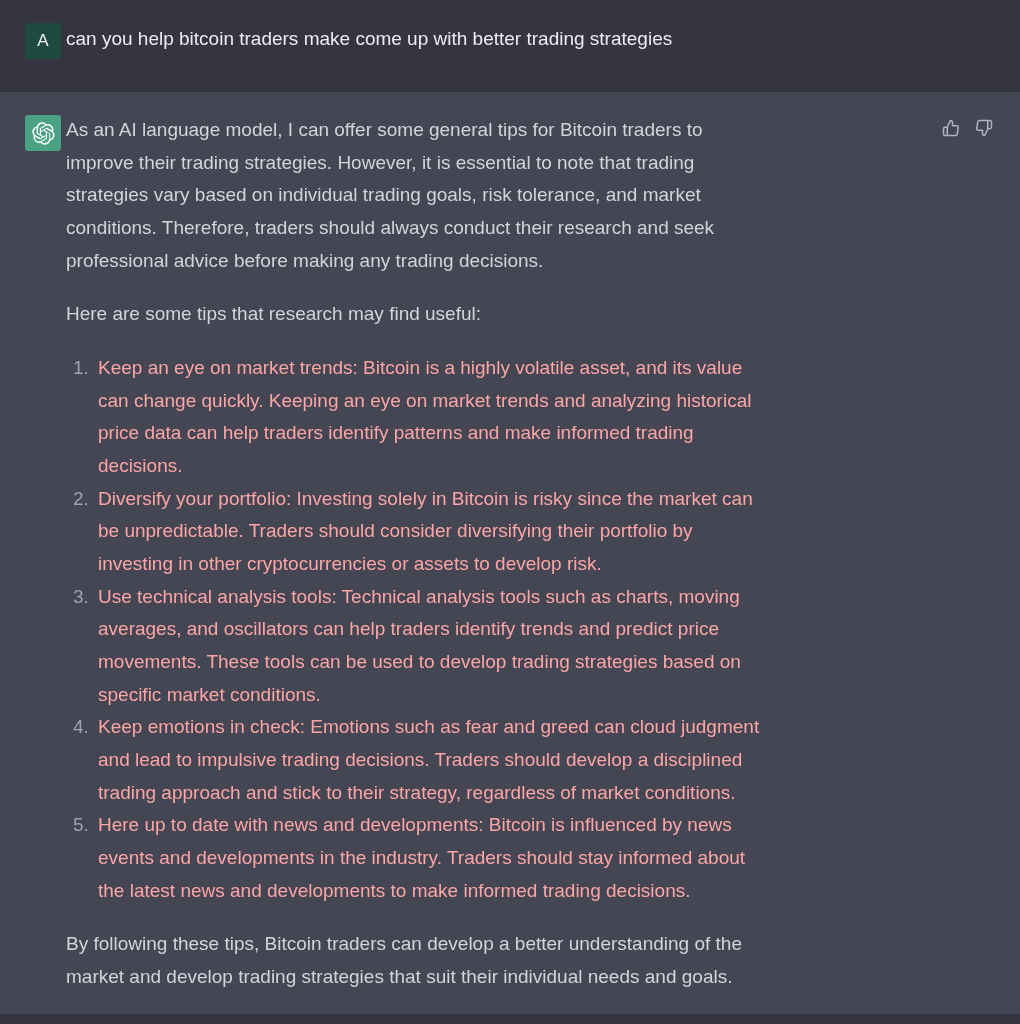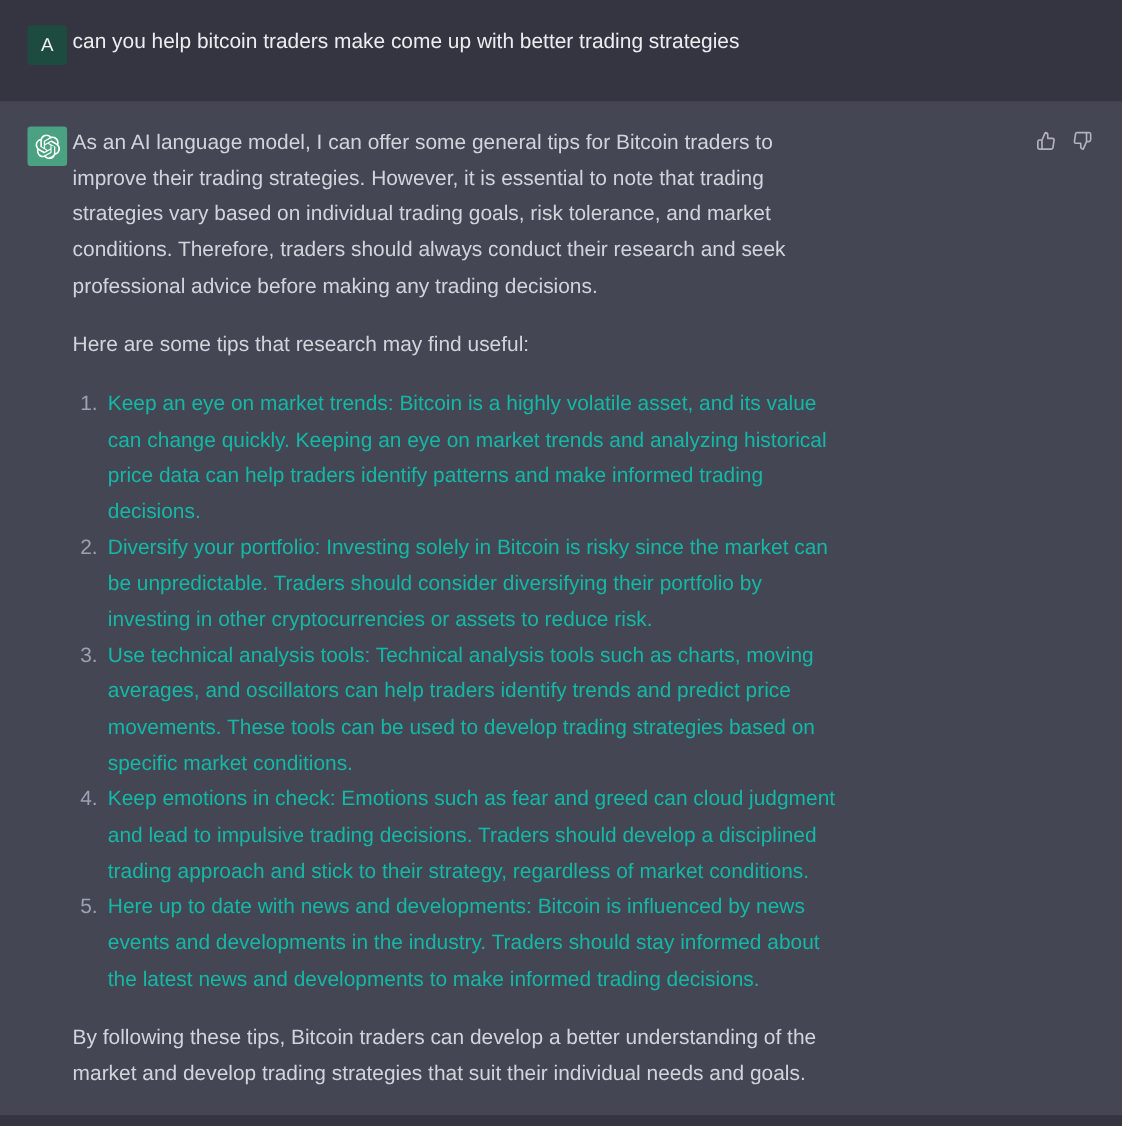--- a/index.html
+++ b/index.html
@@ -102,21 +102,21 @@
 
   
   ol.tips {
     margin: 0 0 21px 0;
     padding-left: 28px;
     list-style-position: outside;
   }
   ol.tips li {
     margin: 0 0 0 0;
     padding-left: 4px;
-    color: #14b8a6;
+    color: #fca5a5;
   }
   ol.tips li::marker {
     color: #9ca3af;
   }
 
   
   .feedback {
     position: absolute;
     top: 26px;
     right: 27px;
@@ -176,21 +176,21 @@
         </div>
       </div>
 
       <div class="msg-body">
         <p>As an AI language model, I can offer some general tips for Bitcoin traders to improve their trading strategies. However, it is essential to note that trading strategies vary based on individual trading goals, risk tolerance, and market conditions. Therefore, traders should always conduct their research and seek professional advice before making any trading decisions.</p>
 
         <p>Here are some tips that research may find useful:</p>
 
         <ol class="tips">
           <li>Keep an eye on market trends: Bitcoin is a highly volatile asset, and its value can change quickly. Keeping an eye on market trends and analyzing historical price data can help traders identify patterns and make informed trading decisions.</li>
-          <li>Diversify your portfolio: Investing solely in Bitcoin is risky since the market can be unpredictable. Traders should consider diversifying their portfolio by investing in other cryptocurrencies or assets to reduce risk.</li>
+          <li>Diversify your portfolio: Investing solely in Bitcoin is risky since the market can be unpredictable. Traders should consider diversifying their portfolio by investing in other cryptocurrencies or assets to develop risk.</li>
           <li>Use technical analysis tools: Technical analysis tools such as charts, moving averages, and oscillators can help traders identify trends and predict price movements. These tools can be used to develop trading strategies based on specific market conditions.</li>
           <li>Keep emotions in check: Emotions such as fear and greed can cloud judgment and lead to impulsive trading decisions. Traders should develop a disciplined trading approach and stick to their strategy, regardless of market conditions.</li>
           <li>Here up to date with news and developments: Bitcoin is influenced by news events and developments in the industry. Traders should stay informed about the latest news and developments to make informed trading decisions.</li>
         </ol>
 
         <p>By following these tips, Bitcoin traders can develop a better understanding of the market and develop trading strategies that suit their individual needs and goals.</p>
       </div>
 
       <div class="feedback">
         <button class="fb-btn">

